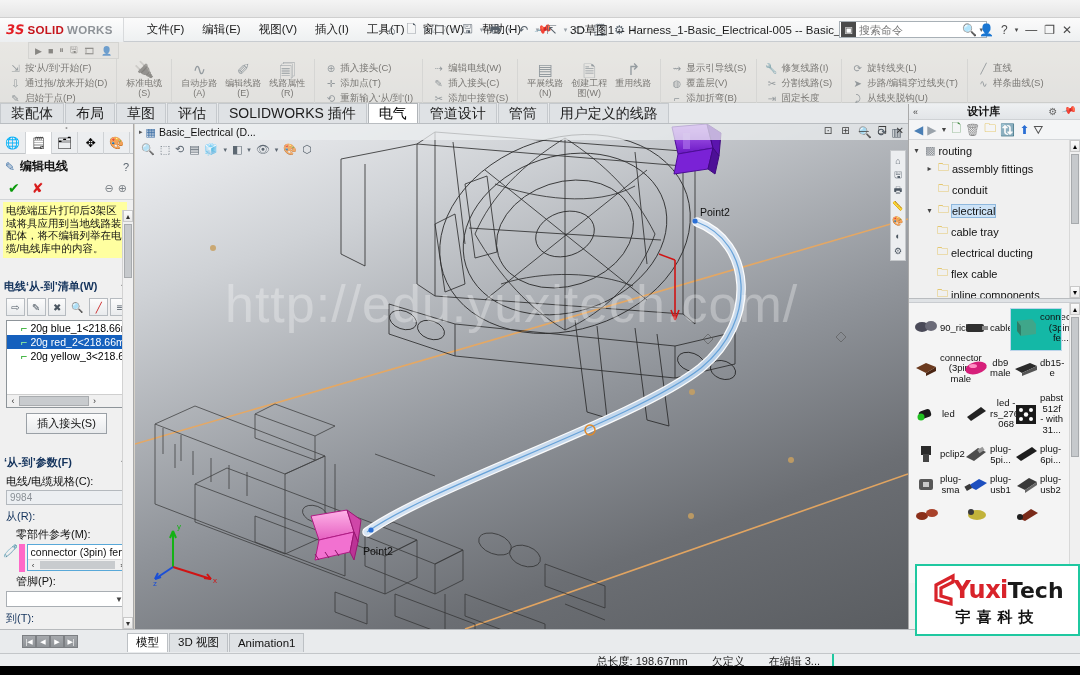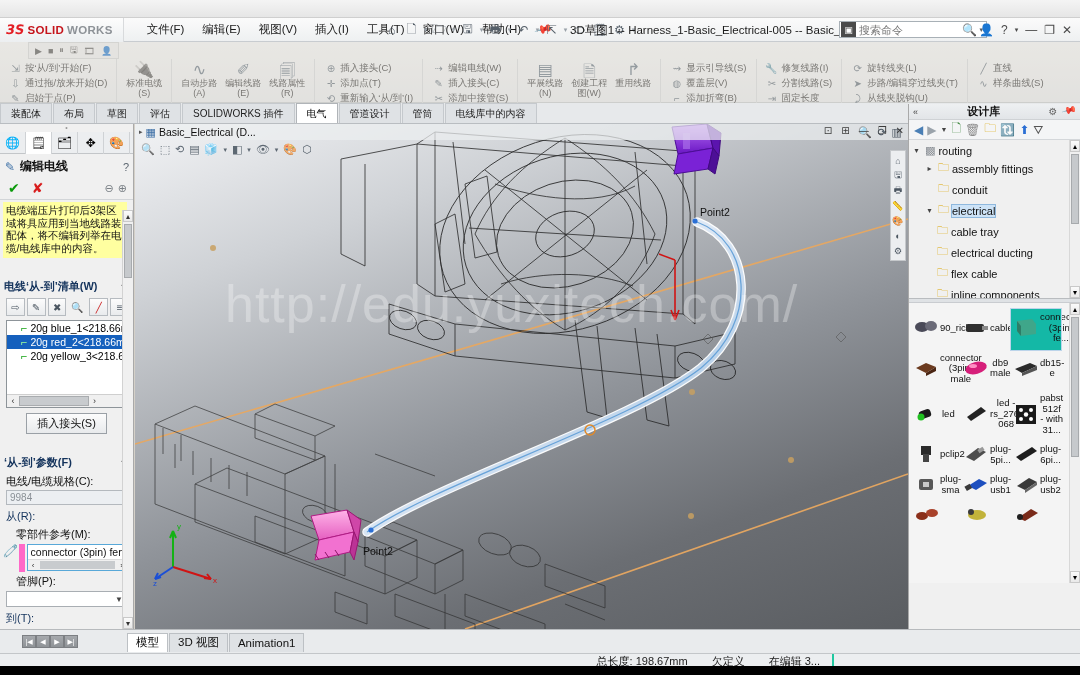--- a/index.html
+++ b/index.html
@@ -95,21 +95,21 @@
   .rbig { display: flex; flex-direction: column; align-items: center; width: 44px; padding: 1px 2px; }
   .rbig .gi { font-size: 16px; color: #60707f; height: 18px; }
   .rbig .lbl { font-size: 9px; color: #2d2d2d; text-align: center; line-height: 10px; }
 
   
   .cmdtabs {
     position: absolute; top: 103px; left: 0; width: 1080px; height: 21px;
     background: #e7e9eb; border-bottom: 1px solid #b9bdc1; display: flex; align-items: flex-end;
   }
   .cmdtab {
-    padding: 3px 10px 3px; font-size: 10px; color: #1d1d1d;
+    padding: 3px 10px 3px; font-size: 14px; color: #1d1d1d;
     border: 1px solid #c5c9cd; border-bottom: none; background: #dfe2e5; margin-right: 1px;
     height: 20px; display: flex; align-items: center;
   }
   .cmdtab.active { background: #ffffff; border-color: #b0b4b8; color: #000; }
 
   
   .leftpanel {
     position: absolute; top: 124px; left: 0; width: 134px; bottom: 46px;
     background: #f0f0f0; border-right: 1px solid #a9a9a9; overflow: hidden;
   }
@@ -522,21 +522,21 @@
 
   <div class="cmdtabs">
     <div class="cmdtab">装配体</div>
     <div class="cmdtab">布局</div>
     <div class="cmdtab">草图</div>
     <div class="cmdtab">评估</div>
     <div class="cmdtab">SOLIDWORKS 插件</div>
     <div class="cmdtab active">电气</div>
     <div class="cmdtab">管道设计</div>
     <div class="cmdtab">管筒</div>
-    <div class="cmdtab">电线库中的内容</div>
+    <div class="cmdtab">用户定义的线路</div>
   </div>
 
   <div class="leftpanel">
     <div class="lp-dots">•</div>
     <div class="lp-tabs">
       <div class="lp-tab">🌐</div>
       <div class="lp-tab active">🗒</div>
       <div class="lp-tab">🗂</div>
       <div class="lp-tab">✥</div>
       <div class="lp-tab">🎨</div>
@@ -1078,20 +1078,32 @@
         </div>
       </div>
       <div class="grid-vs">
         <div class="ar">▴</div>
         <div class="th"></div>
         <div class="ar b">▾</div>
       </div>
     </div>
   </div>
 
+  <div class="logobox">
+    <div class="logo-inner">
+      <div class="logo-top">
+        <svg width="26" height="34" style="margin-right:-4px">
+          <path d="M22 3 L5 12 L5 27 L20 31 L20 26 L10 23 L10 15 L22 9 Z" fill="none" stroke="#d8232a" stroke-width="3.2"></path>
+        </svg>
+        <span class="logo-yuxi">Yuxi</span>
+        <span class="logo-tech">Tech</span>
+      </div>
+      <div class="logo-cn">宇喜科技</div>
+    </div>
+  </div>
 
   <div class="bottombar">
     <div class="btab-arrows">
       <div class="a">|◀</div>
       <div class="a">◀</div>
       <div class="a">▶</div>
       <div class="a">▶|</div>
     </div>
     <div class="btabs">
       <div class="btab active">模型</div>

